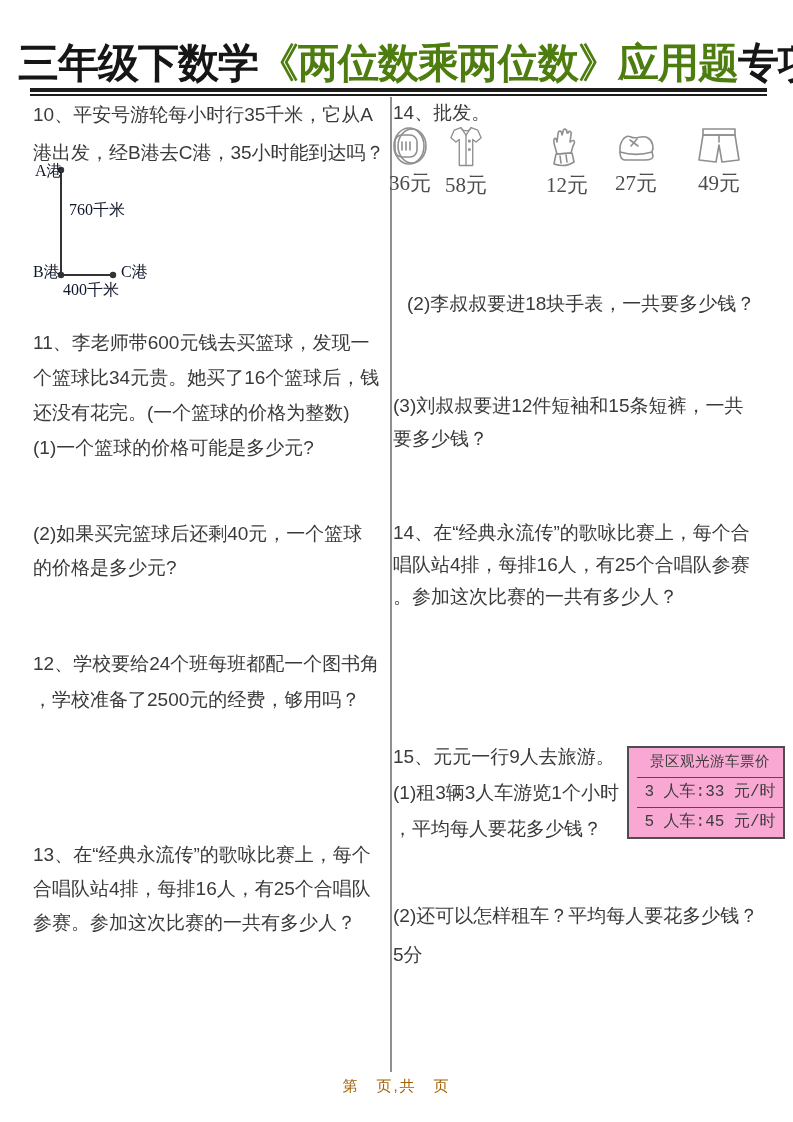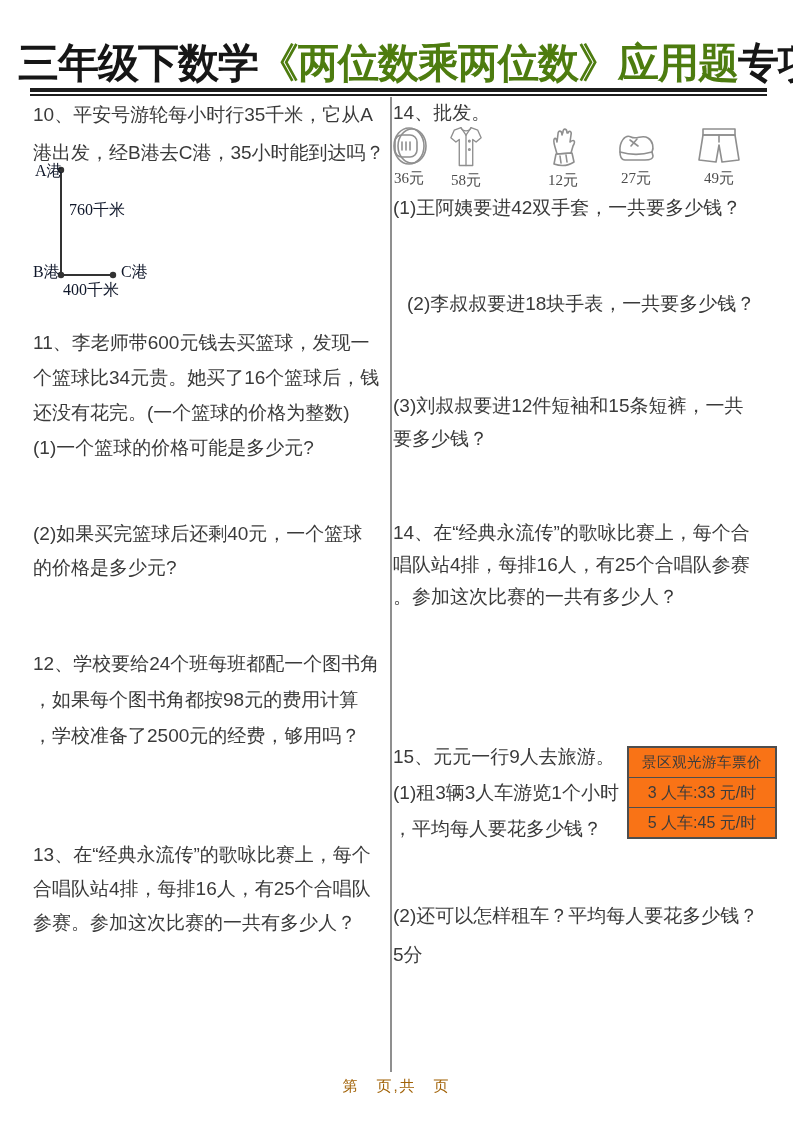--- a/index.html
+++ b/index.html
@@ -44,33 +44,33 @@
   .lab-a{left:2px;top:3px;}
   .lab-760{left:36px;top:42px;}
   .lab-b{left:0px;top:104px;}
   .lab-c{left:88px;top:104px;}
   .lab-400{left:30px;top:122px;text-align:right;}
   
   .item{position:absolute;top:126px;text-align:center;}
   .item svg{display:block;margin:0 auto;}
   .price{
     margin-top:3px;font-family:"Liberation Serif",serif;
-    font-size:15px;color:#4c4c4c;white-space:nowrap;
+    font-size:21px;color:#4c4c4c;white-space:nowrap;
   }
   #item-watch  {left:389px;width:40px;}
   #item-shirt  {left:445px;width:42px;}
   #item-gloves {left:546px;width:34px;}
   #item-shoes  {left:615px;width:42px;}
   #item-shorts {left:697px;width:44px;}
   .lineart{stroke:#8f8f8f;fill:none;stroke-width:1.6;stroke-linejoin:round;stroke-linecap:round;}
   
   .price-table{
     position:absolute;left:627px;top:746px;width:146px;
-    border:2.5px solid #4e4e4e;background:#f97316;
-    font-family:Liberation Sans, sans-serif;color:#3c3c3c;
+    border:2.5px solid #4e4e4e;background:#f9a8d4;
+    font-family:Liberation Mono, monospace;color:#3c3c3c;padding-left:8px;
   }
   .pt-header{
     height:29px;line-height:29px;text-align:center;font-size:14.5px;
     border-bottom:1.5px solid #4e4e4e;white-space:nowrap;letter-spacing:0.5px;
   }
   .pt-row{
     height:29px;line-height:29px;text-align:center;font-size:16px;white-space:nowrap;
   }
   .pt-row + .pt-row{border-top:1.5px solid #4e4e4e;}
   
@@ -122,21 +122,20 @@
     <div class="line">(1)一个篮球的价格可能是多少元?</div>
   </div>
 
   <div class="prob" id="p11q2">
     <div class="line">(2)如果买完篮球后还剩40元，一个篮球</div>
     <div class="line">的价格是多少元?</div>
   </div>
 
   <div class="prob" id="p12">
     <div class="line">12、学校要给24个班每班都配一个图书角</div>
-    <div class="line">，如果每个图书角都按98元的费用计算</div>
     <div class="line">，学校准备了2500元的经费，够用吗？</div>
   </div>
 
   <div class="prob" id="p13">
     <div class="line">13、在“经典永流传”的歌咏比赛上，每个</div>
     <div class="line">合唱队站4排，每排16人，有25个合唱队</div>
     <div class="line">参赛。参加这次比赛的一共有多少人？</div>
   </div>
 
   <div class="prob" id="p14h">
@@ -187,23 +186,20 @@
 
   <div class="item" id="item-shorts">
     <svg width="42" height="40" viewBox="0 0 42 38">
       <rect class="lineart" x="5" y="2" width="32" height="6"></rect>
       <path class="lineart" d="M5 8 L37 8 L41 33 L24 35 L21 18 L18 35 L1 33 Z"></path>
       <line class="lineart" x1="21" y1="8" x2="21" y2="15"></line>
     </svg>
     <div class="price">49元</div>
   </div>
 
-  <div class="prob" id="p14q1">
-    <div class="line">(1)王阿姨要进42双手套，一共要多少钱？</div>
-  </div>
 
   <div class="prob" id="p14q2">
     <div class="line">(2)李叔叔要进18块手表，一共要多少钱？</div>
   </div>
 
   <div class="prob" id="p14q3">
     <div class="line">(3)刘叔叔要进12件短袖和15条短裤，一共</div>
     <div class="line">要多少钱？</div>
   </div>
 

